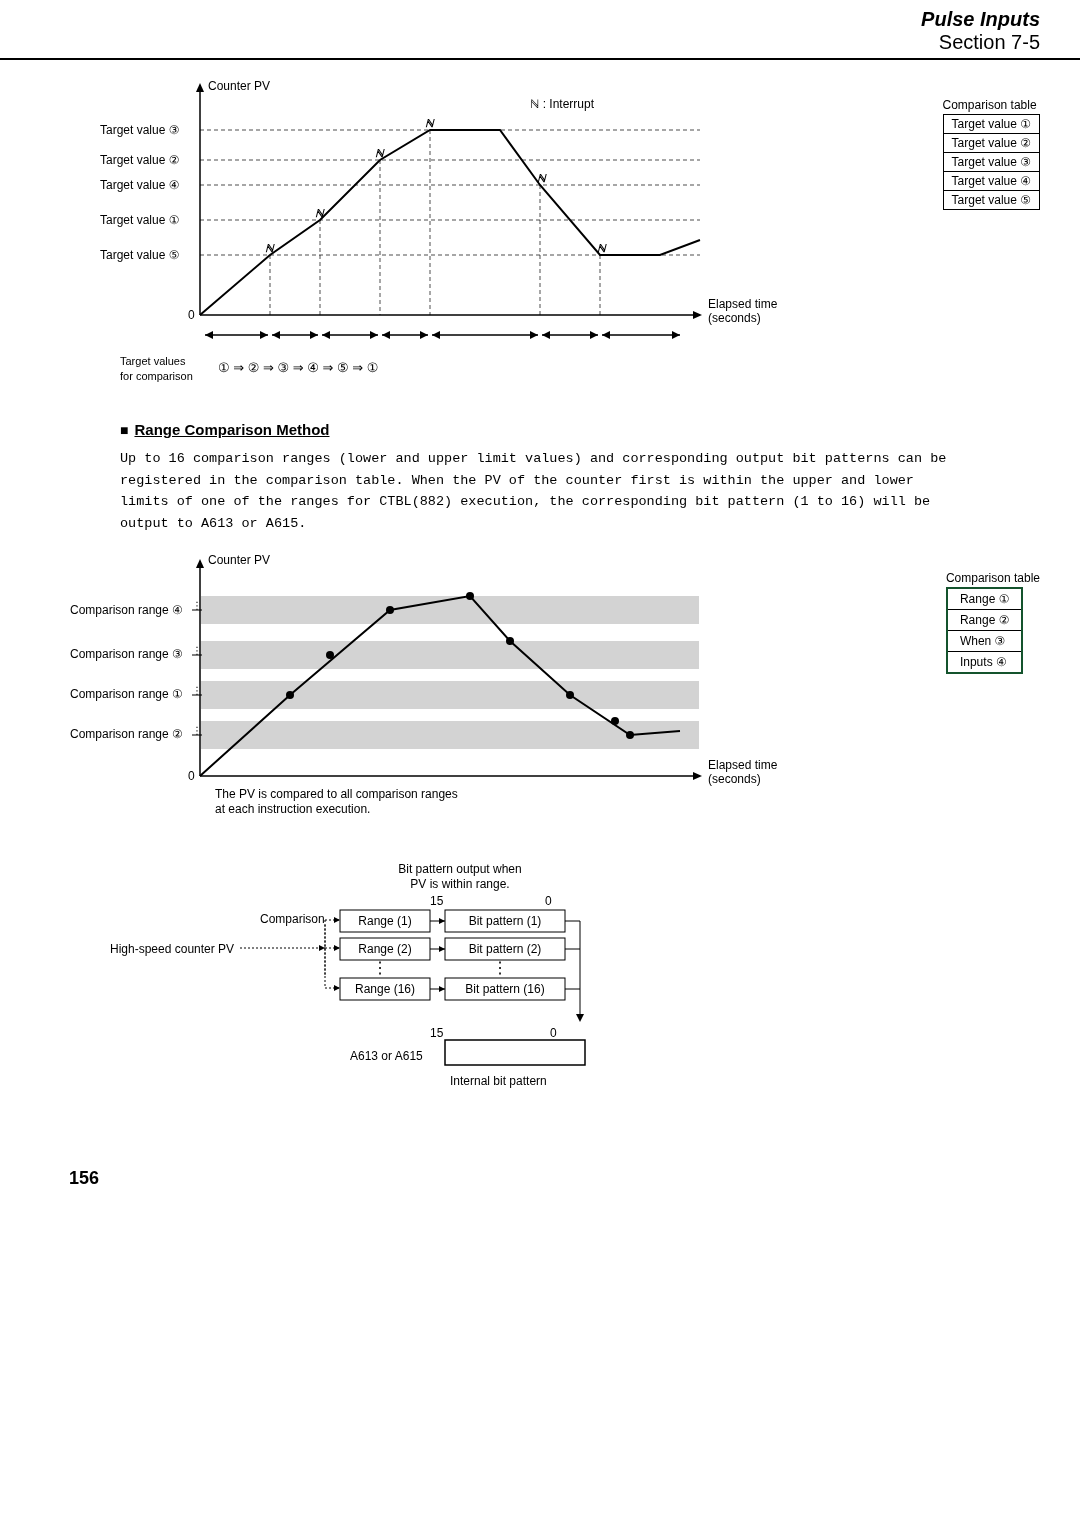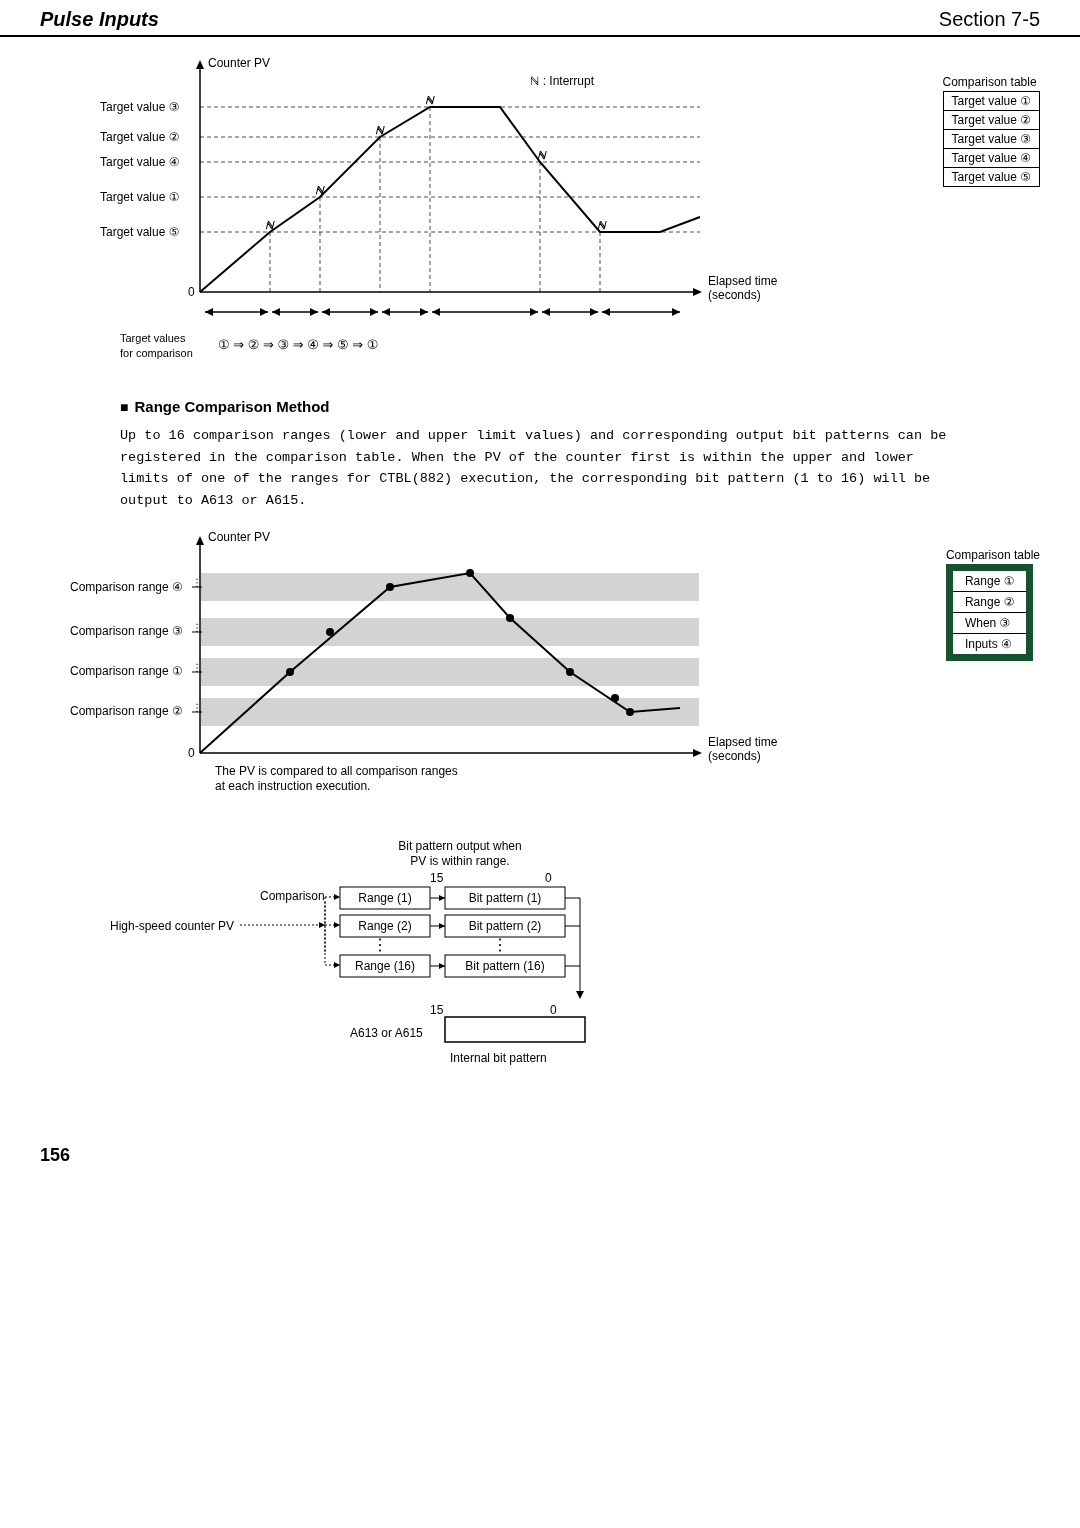--- a/index.html
+++ b/index.html
@@ -14,20 +14,21 @@
     }
 
     
     .page-header {
       display: flex;
       justify-content: space-between;
       align-items: flex-end;
       border-bottom: 2px solid #000;
       padding: 8px 40px 4px 40px;
       margin-bottom: 10px;
+      flex-direction: column;
     }
     .page-title {
       font-style: italic;
       font-weight: bold;
       font-size: 20px;
     }
     .page-section {
       font-weight: normal;
       font-size: 20px;
     }
@@ -51,36 +52,38 @@
       margin: 18px 0 10px 80px;
       font-weight: bold;
       font-size: 15px;
     }
     .section-heading::before {
       content: '■';
       margin-right: 6px;
       font-size: 14px;
     }
     .section-heading span {
+      text-decoration: underline;
       text-align: right;
     }
 
     
     .body-text {
       margin: 0 80px 12px 80px;
       line-height: 1.6;
       font-size: 13.5px;
       font-family: Liberation Mono, monospace;
     }
 
     
     .page-number {
       font-weight: bold;
       font-size: 18px;
       padding: 20px 40px 10px 40px;
+      margin-left: 29px;
     }
 
     
     svg text {
       font-family: Arial, sans-serif;
     }
 
     
     .comparison-table {
       border: 1px solid #000;
@@ -95,21 +98,21 @@
       border: 1px solid #000;
       padding: 2px 8px;
       font-size: 12px;
       white-space: nowrap;
     }
     .comparison-table tr:first-child td {
       border-top: none;
     }
 
     .range-table {
-      border: 7px solid #14532d;
+      border: 2px solid #14532d;
       font-size: 12px;
       border-collapse: collapse;
     }
     .range-table td {
       border: 1px solid #000;
       padding: 3px 12px;
       font-size: 12px;
     }
   </style>
 </head>

